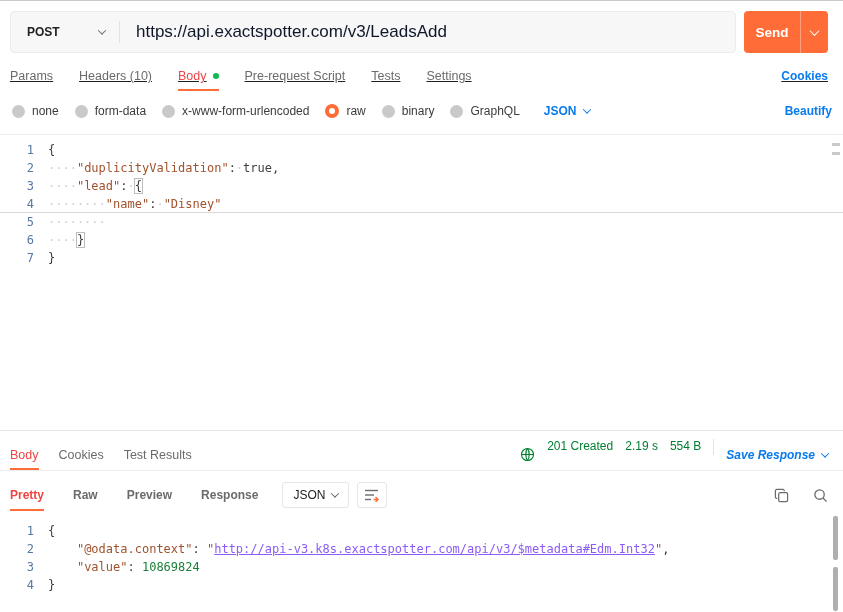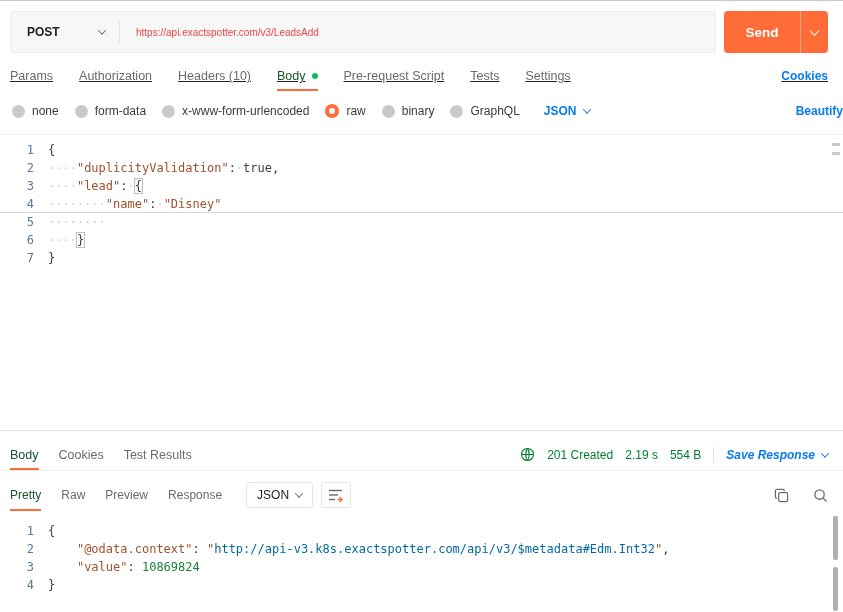--- a/index.html
+++ b/index.html
@@ -5,79 +5,79 @@
   * { margin:0; padding:0; box-sizing:border-box; }
   html,body { background:#fff; }
   body { font-family:"Liberation Sans", sans-serif; color:#212121; }
   .app { position:relative; width:843px; height:612px; background:#fff; overflow:hidden; border-top:1px solid #C9C9C9; }
 
   
   .url-row { position:absolute; top:10px; left:10px; right:15px; height:42px; display:flex; }
   .url-bar { flex:1; display:flex; align-items:center; background:#F7F7F7; border:1px solid #ECECEC; border-radius:4px; margin-right:8px; overflow:hidden; }
   .method { width:108px; height:100%; display:flex; align-items:center; justify-content:space-between; padding:0 14px 0 16px; font-size:12px; font-weight:700; cursor:pointer; }
   .method-sep { width:1px; height:22px; background:#E3E3E3; }
-  .url-text { padding-left:16px; font-size:10px; color:#ef4444; white-space:nowrap; }
-  .send-btn { width:104px; height:100%; background:#FF6C37; border-radius:4px; color:#fff; display:flex; }
+  .url-text { padding-left:16px; font-size:17px; color:#0f172a; white-space:nowrap; }
+  .send-btn { width:84px; height:100%; background:#FF6C37; border-radius:4px; color:#fff; display:flex; }
   .send-main { flex:1; display:flex; align-items:center; justify-content:center; font-size:13.5px; font-weight:600; cursor:pointer; }
   .send-chev { width:28px; display:flex; align-items:center; justify-content:center; border-left:1px solid rgba(255,255,255,.35); cursor:pointer; }
 
   
   .chev { display:inline-block; width:6px; height:6px; border-right:1.4px solid currentColor; border-bottom:1.4px solid currentColor; transform:rotate(45deg) translate(-1px,-1px); }
   .chev.gray { color:#6B6B6B; }
   .chev.white { color:#fff; width:7px; height:7px; }
   .chev.blue { color:#097BED; }
 
   
   .req-tabs-row { position:absolute; top:60px; left:10px; right:15px; height:30px; display:flex; align-items:stretch;text-decoration:underline; }
   .tabs { display:flex; gap:26px; }
   .tab { display:flex; align-items:center; gap:6px; font-size:12.5px; color:#6B6B6B; cursor:pointer; }
-  .tab.active { color:#14532d; box-shadow:inset 0 -2px 0 #FF6C37; }
+  .tab.active { color:#ef4444; box-shadow:inset 0 -2px 0 #FF6C37; }
   .resp-tabs .tab { font-size:12.5px; }
   .green-dot { width:6px; height:6px; border-radius:50%; background:#0CBB52; display:inline-block; }
   .link { color:#097BED; font-size:12px; font-weight:600; cursor:pointer; }
   .ml-auto { margin-left:auto; display:flex; align-items:center; }
 
   
-  .body-type-row { position:absolute; top:96px; left:12px; right:0; height:28px; display:flex; align-items:center; gap:16px; font-size:12px; }
+  .body-type-row { position:absolute; top:96px; left:12px; right:11px; height:28px; display:flex; align-items:center; gap:16px; font-size:12px; }
   .radio-item { display:flex; align-items:center; gap:7px; cursor:pointer; color:#3C3C3C; }
   .radio { width:13px; height:13px; border-radius:50%; background:#C9C9C9; }
   .radio.on { background:#fff; border:4px solid #FF6C37; width:14px; height:14px; }
   .lang-select { display:flex; align-items:center; gap:7px; color:#097BED; font-weight:600; font-size:12px; margin-left:8px; cursor:pointer; }
 
   
   .editor { font-family:"DejaVu Sans Mono", monospace; font-size:12px; line-height:18px; }
   .req-editor { position:absolute; top:133px; left:0; right:0; height:297px; border-top:1px solid #EDEDED; border-bottom:1px solid #E3E3E3; padding-top:6px; }
   .resp-editor { position:absolute; top:514px; left:0; right:0; bottom:0; padding-top:7px; }
   .code-line { white-space:pre; height:18px; }
   .code-line.active { box-shadow:inset 0 -1px 0 #D8D8D8; }
   .line-num { display:inline-block; width:34px; text-align:right; color:#5578A4; }
   .line-content { margin-left:14px; white-space:pre; }
   .tok-punct { color:#3C3C3C; }
   .tok-bracket { color:#3C3C3C; outline:1px solid #BDBDBD; }
   .tok-key { color:#A0522D; }
   .tok-string { color:#A0522D; }
   .tok-bool { color:#404040; }
   .tok-number { color:#1A7F37; }
-  .tok-link { color:#0369a1; cursor:pointer;text-align:right; }
+  .tok-link { color:#8b5cf6; text-decoration:underline; cursor:pointer;text-align:right; }
   .tok-ws { color:#CBD0D6; }
   .tok-sp { color:transparent; }
 
   .ann-marks { position:absolute; top:8px; right:3px; display:flex; flex-direction:column; gap:6px; }
   .ann { width:8px; height:3px; background:#C9C9C9; }
 
   
   .resp-header { position:absolute; top:438px; left:10px; right:15px; height:31px; display:flex; align-items:stretch; }
   .resp-header-border { position:absolute; top:469px; left:0; right:0; height:1px; background:#EDEDED; }
-  .status-cluster { margin-left:auto; display:flex; align-items:center; gap:12px; font-size:12px; color:#007F31; }
+  .status-cluster { margin-left:auto; display:flex; gap:12px; font-size:12px; color:#007F31; }
   .vdiv { width:1px; height:16px; background:#E3E3E3; }
   .save-resp { display:flex; align-items:center; gap:7px; color:#097BED; font-size:12px; font-weight:600; cursor:pointer;font-style:italic; }
 
   
   .resp-toolbar { position:absolute; top:478px; left:10px; right:15px; height:32px; display:flex; align-items:stretch; }
-  .view-tabs { display:flex; gap:20px; }
+  .view-tabs { display:flex; gap:29px;font-weight:bold; }
   .view-tabs .tab { font-size:12px; }
   .json-select { align-self:center; display:flex; align-items:center; gap:7px; height:26px; padding:0 10px; border:1px solid #E6E6E6; border-radius:3px; font-size:12px; color:#212121; margin-left:24px; cursor:pointer; }
   .wrap-btn { align-self:center; width:30px; height:26px; border:1px solid #E6E6E6; border-radius:3px; display:flex; align-items:center; justify-content:center; margin-left:8px; cursor:pointer; }
   .tool-icons { margin-left:auto; display:flex; align-items:center; gap:24px; color:#6B6B6B; }
   .icon-btn { cursor:pointer; display:flex; align-items:center; }
 
   
   .vthumb { position:absolute; right:5px; width:5px; background:#AFAFAF; border-radius:2px; }
   .vthumb.t1 { top:515px; height:44px; }
   .vthumb.t2 { top:566px; height:44px; }
@@ -103,23 +103,20 @@
       <div class="send-chev">
         <span class="chev white"></span>
       </div>
     </div>
   </div>
 
   <div class="req-tabs-row">
     <div class="tabs" id="req-tabs">
         <div class="tab">
           <span>Params</span>
-        </div>
-        <div class="tab">
-          <span>Authorization</span>
         </div>
         <div class="tab">
           <span>Headers (10)</span>
         </div>
         <div class="tab active">
           <span>Body</span>
           <span class="green-dot"></span>
         </div>
         <div class="tab">
           <span>Pre-request Script</span>

